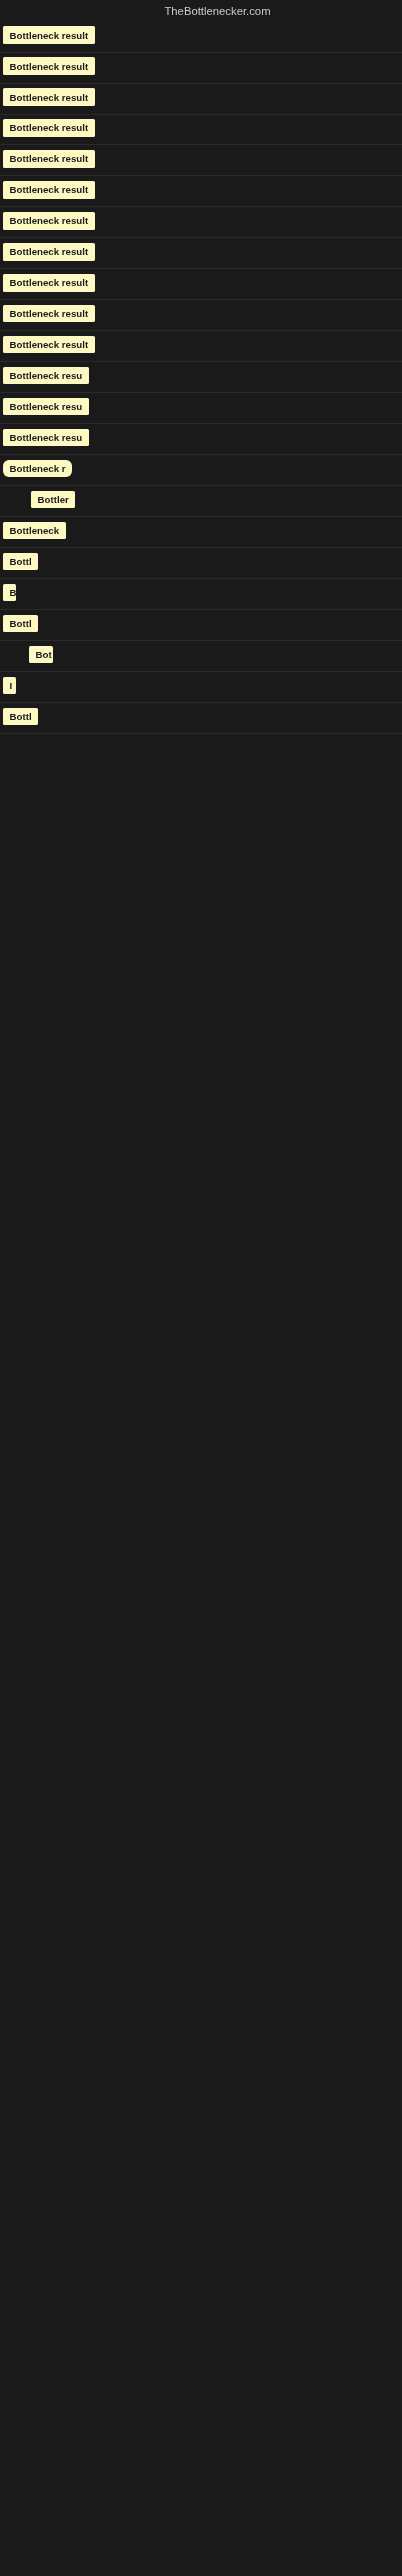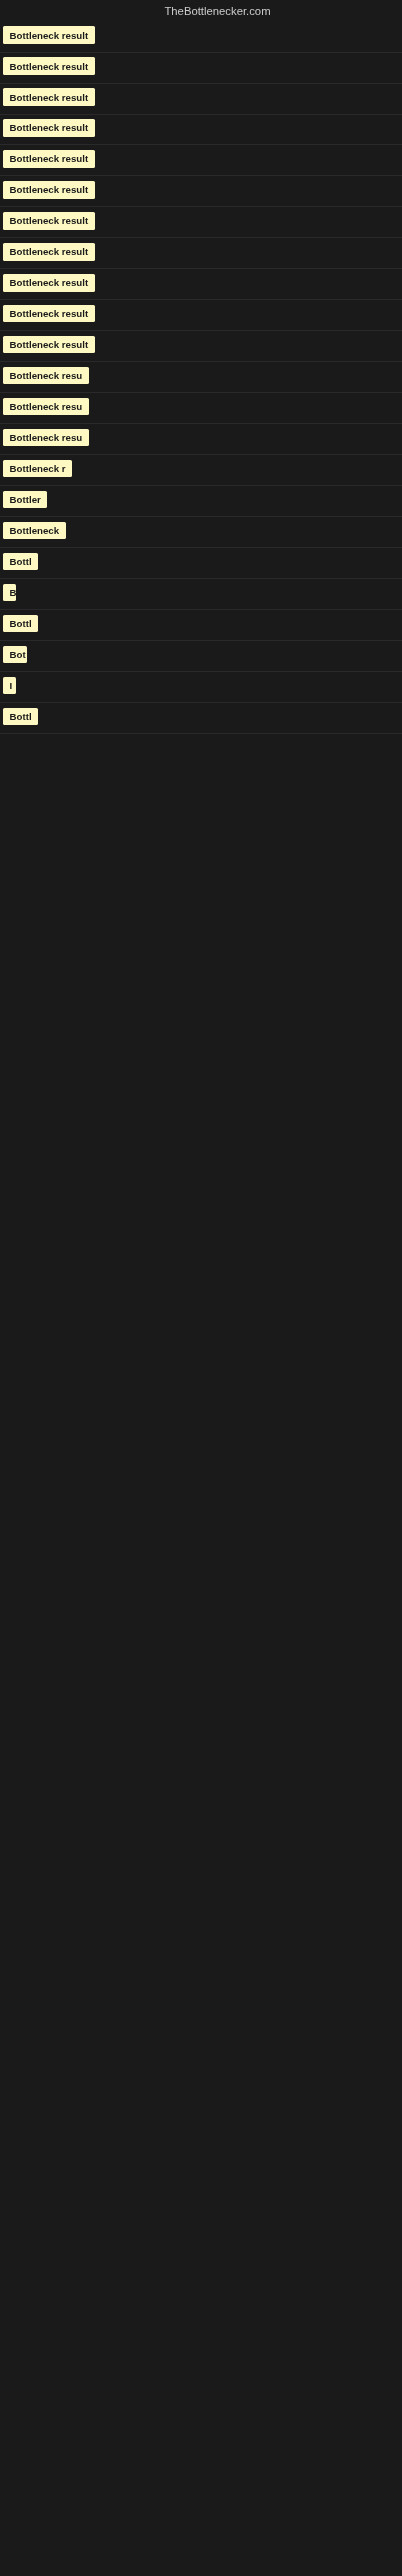--- a/index.html
+++ b/index.html
@@ -57,23 +57,23 @@
     <div class="result-row"><span class="bottleneck-badge" style="max-width: 129px;">Bottleneck result</span></div>
     <div class="result-row"><span class="bottleneck-badge" style="max-width: 129px;">Bottleneck result</span></div>
     <div class="result-row"><span class="bottleneck-badge" style="max-width: 129px;">Bottleneck result</span></div>
     <div class="result-row"><span class="bottleneck-badge" style="max-width: 129px;">Bottleneck result</span></div>
     <div class="result-row"><span class="bottleneck-badge" style="max-width: 129px;">Bottleneck result</span></div>
     <div class="result-row"><span class="bottleneck-badge" style="max-width: 129px;">Bottleneck result</span></div>
     <div class="result-row"><span class="bottleneck-badge" style="max-width: 129px;">Bottleneck result</span></div>
     <div class="result-row"><span class="bottleneck-badge" style="max-width: 97px;">Bottleneck resu</span></div>
     <div class="result-row"><span class="bottleneck-badge" style="max-width: 97px;">Bottleneck resu</span></div>
     <div class="result-row"><span class="bottleneck-badge" style="max-width: 97px;">Bottleneck resu</span></div>
-    <div class="result-row"><span class="bottleneck-badge" style="max-width: 76px;">Bottleneck r</span></div>
-    <div class="result-row"><span class="bottleneck-badge" style="max-width: 44px;">Bottler</span></div>
+    <div class="result-row"><span class="bottleneck-badge" style="max-width: 76px; border-radius: 6px;">Bottleneck r</span></div>
+    <div class="result-row"><span class="bottleneck-badge" style="max-width: 44px; margin-left: 28px;">Bottler</span></div>
     <div class="result-row"><span class="bottleneck-badge" style="max-width: 64px; text-align: center;">Bottleneck</span></div>
     <div class="result-row"><span class="bottleneck-badge" style="max-width: 36px;">Bottl</span></div>
     <div class="result-row"><span class="bottleneck-badge" style="max-width: 11.3px;">B</span></div>
     <div class="result-row"><span class="bottleneck-badge" style="max-width: 36px;">Bottl</span></div>
-    <div class="result-row"><span class="bottleneck-badge" style="max-width: 24px;">Bot</span></div>
+    <div class="result-row"><span class="bottleneck-badge" style="max-width: 24px; margin-left: 26px;">Bot</span></div>
     <div class="result-row"><span class="bottleneck-badge" style="max-width: 8px;">I</span></div>
     <div class="result-row"><span class="bottleneck-badge" style="max-width: 36px;">Bottl</span></div>
   </div>
 
 
 </body></html>

